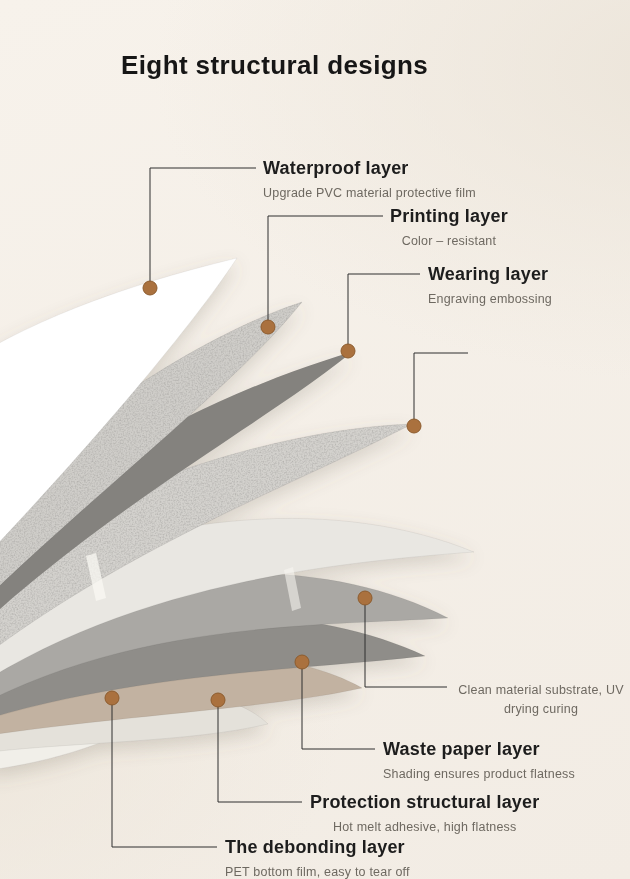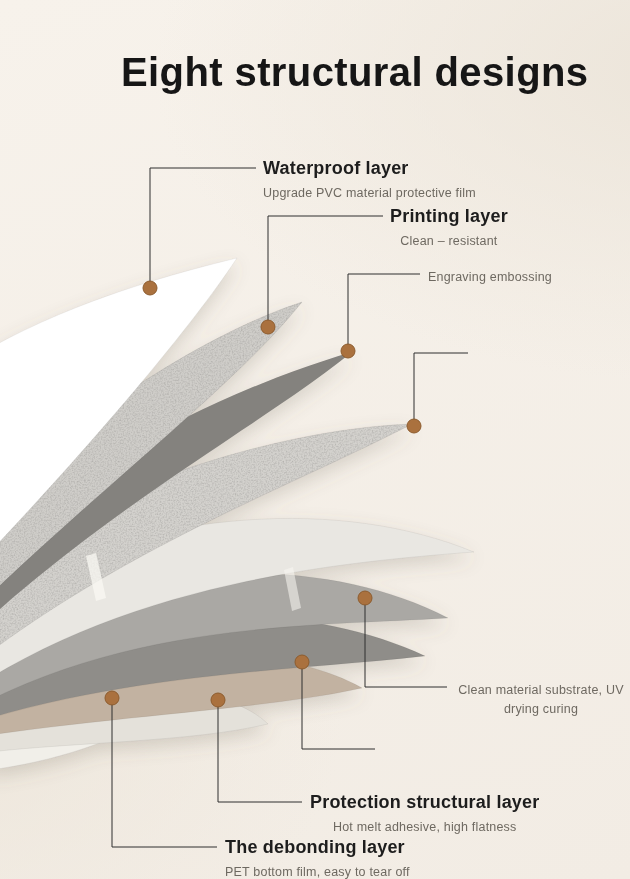--- a/index.html
+++ b/index.html
@@ -6,21 +6,21 @@
   .stage {
     position:relative; width:630px; height:879px; overflow:hidden;
     font-family:"Liberation Sans", sans-serif;
     background:
       radial-gradient(900px 520px at 110% 8%, #ece5da 0%, rgba(236,229,218,0) 60%),
       radial-gradient(760px 520px at -12% 82%, #ede6db 0%, rgba(237,230,219,0) 55%),
       linear-gradient(160deg, #f7f2eb 0%, #f2ece4 100%);
   }
   .title {
     position:absolute; left:121px; top:50px;
-    font-size:40px; font-weight:700; color:#161616; letter-spacing:.4px;
+    font-size:26px; font-weight:700; color:#161616; letter-spacing:.4px;
     white-space:nowrap;
   }
   .layers-svg { position:absolute; left:0; top:0; width:630px; height:879px; }
   .callout { position:absolute; }
   .callout-label {
     font-size:18px; font-weight:700; color:#1d1d1d; letter-spacing:.2px;
     white-space:nowrap; line-height:22px;
   }
   .callout-desc {
     margin-top:5px; font-size:12.5px; color:#6e6961; letter-spacing:.2px;
@@ -90,32 +90,37 @@
     </g>
   </svg>
 
   <div class="callout" style="left:263px; top:157px;">
     <div class="callout-label">Waterproof layer</div>
     <div class="callout-desc">Upgrade PVC material protective film</div>
   </div>
 
   <div class="callout" style="left:390px; top:205px;">
     <div class="callout-label">Printing layer</div>
-    <div class="callout-desc">Clean – resistant</div>
+    <div class="callout-desc">Color – resistant</div>
   </div>
 
   <div class="callout" style="left:428px; top:263px;">
+    <div class="callout-label">Wearing layer</div>
     <div class="callout-desc">Engraving embossing</div>
   </div>
 
 
   <div class="callout w2" style="left:455px; top:676px;">
     <div class="callout-desc">Clean material substrate, UV drying curing</div>
   </div>
 
+  <div class="callout" style="left:383px; top:738px;">
+    <div class="callout-label">Waste paper layer</div>
+    <div class="callout-desc">Shading ensures product flatness</div>
+  </div>
 
   <div class="callout" style="left:310px; top:791px;">
     <div class="callout-label">Protection structural layer</div>
     <div class="callout-desc">Hot melt adhesive, high flatness</div>
   </div>
 
   <div class="callout" style="left:225px; top:836px;">
     <div class="callout-label">The debonding layer</div>
     <div class="callout-desc">PET bottom film, easy to tear off</div>
   </div>

